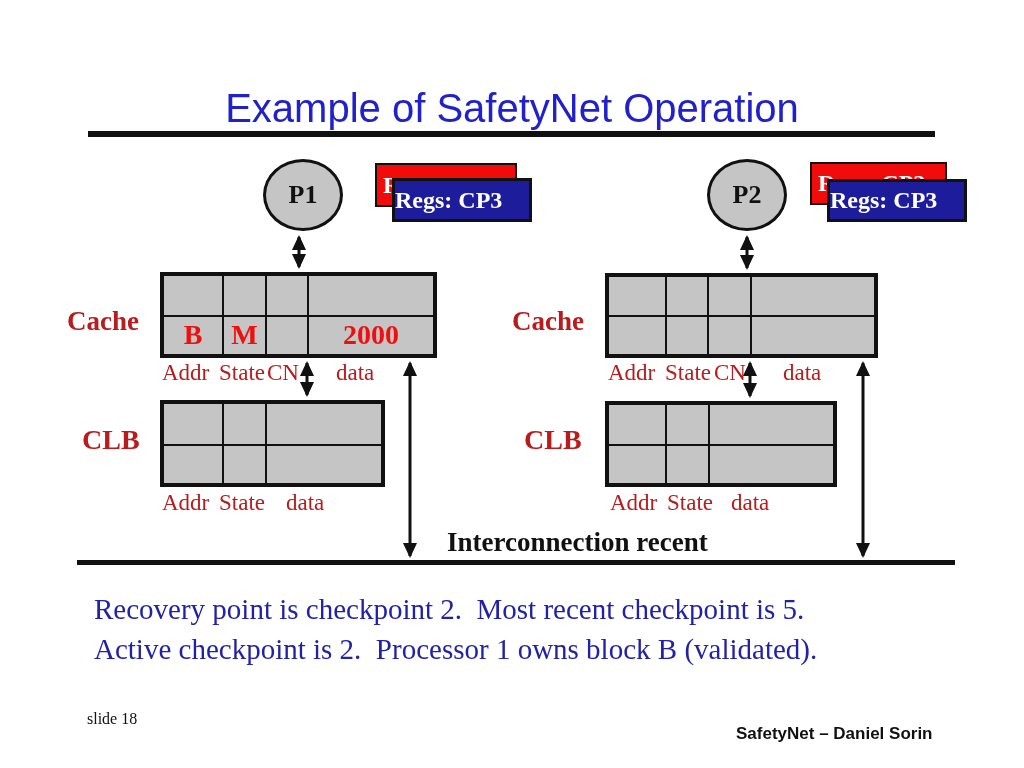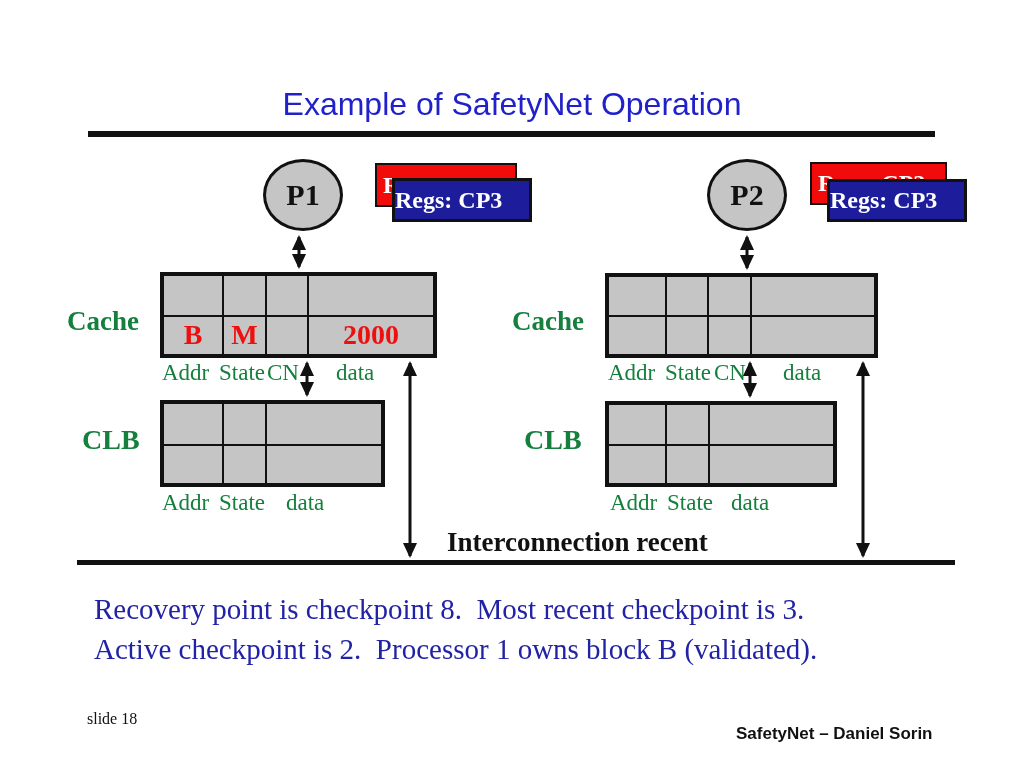--- a/index.html
+++ b/index.html
@@ -5,32 +5,32 @@
   html,body{margin:0;padding:0;}
   body{
     width:1024px;height:768px;background:#ffffff;position:relative;
     font-family:"Liberation Serif", serif;overflow:hidden;
   }
   #slide{position:absolute;inset:0;}
 
   
   .title{
     position:absolute;left:0;right:0;top:86px;text-align:center;
-    font-family:"Liberation Sans", sans-serif;font-size:32px;font-weight:400;
+    font-family:"Liberation Sans", sans-serif;font-size:40px;font-weight:400;
     color:var(--title_blue);letter-spacing:0px;
   }
   .title-rule{position:absolute;left:88px;top:131px;width:847px;height:6px;background:var(--line_black);}
 
   
   .proc{
     position:absolute;width:80px;height:72px;border:3.5px solid var(--line_black);
     border-radius:50%;background:var(--table_gray);display:flex;align-items:center;justify-content:center;
     z-index:2;box-sizing:border-box;
   }
-  .proc span{font-weight:bold;font-size:30px;color:#111;}
+  .proc span{font-weight:bold;font-size:26px;color:#111;}
 
   
   .regbox{
     position:absolute;display:flex;align-items:center;box-sizing:border-box;
     color:#ffffff;font-weight:bold;font-size:24px;white-space:nowrap;overflow:hidden;
   }
   .regbox.red{background:var(--box_red);border:2px solid var(--line_black);z-index:3;justify-content:flex-start;padding-left:6px;}
   .regbox.navy{background:var(--box_navy);border:3px solid var(--line_black);z-index:4;justify-content:flex-start;}
 
   
@@ -39,21 +39,21 @@
     box-sizing:border-box;z-index:1;
   }
   .gtable .vl{position:absolute;top:0;bottom:0;width:2px;background:var(--line_black);}
   .gtable .hl{position:absolute;left:0;right:0;height:2px;background:var(--line_black);}
   .gtable .cell{
     position:absolute;display:flex;align-items:center;justify-content:center;
     font-weight:bold;font-size:28px;color:var(--cell_red);
   }
 
   
-  .lbl{position:absolute;color:#15803d;white-space:nowrap;z-index:1;text-align:right;}
+  .lbl{position:absolute;color:#b91c1c;white-space:nowrap;z-index:1;text-align:right;}
   .lbl.big{font-weight:bold;font-size:27px;}
   .lbl.col{font-size:23px;}
   .net-label{position:absolute;font-weight:bold;font-size:27px;color:#111;white-space:nowrap;z-index:1;}
   .net-rule{position:absolute;left:77px;top:560px;width:878px;height:5px;background:var(--line_black);}
 
   
   .caption{
     position:absolute;left:94px;color:var(--caption_blue);
     font-size:29px;white-space:pre;z-index:1;
   }
@@ -158,19 +158,19 @@
       </marker>
     </defs>
     <line x1="299" y1="237" x2="299" y2="267" stroke="#111111" stroke-width="3" marker-start="url(#ah)" marker-end="url(#ah)"></line>
     <line x1="747" y1="237" x2="747" y2="268" stroke="#111111" stroke-width="3" marker-start="url(#ah)" marker-end="url(#ah)"></line>
     <line x1="307" y1="363" x2="307" y2="395" stroke="#111111" stroke-width="3" marker-start="url(#ah)" marker-end="url(#ah)"></line>
     <line x1="750" y1="363" x2="750" y2="396" stroke="#111111" stroke-width="3" marker-start="url(#ah)" marker-end="url(#ah)"></line>
     <line x1="410" y1="363" x2="410" y2="556" stroke="#111111" stroke-width="3" marker-start="url(#ah)" marker-end="url(#ah)"></line>
     <line x1="863" y1="363" x2="863" y2="556" stroke="#111111" stroke-width="3" marker-start="url(#ah)" marker-end="url(#ah)"></line>
   </svg>
 
-  <div class="caption" style="top:593px;">Recovery point is checkpoint 8.  Most recent checkpoint is 3.</div>
+  <div class="caption" style="top:593px;">Recovery point is checkpoint 2.  Most recent checkpoint is 5.</div>
   <div class="caption" style="top:633px;">Active checkpoint is 2.  Processor 1 owns block B (validated).</div>
 
   <div class="footer-left">slide 18</div>
   <div class="footer-right">SafetyNet – Daniel Sorin</div>
 
 </div>
 
 </body></html>

